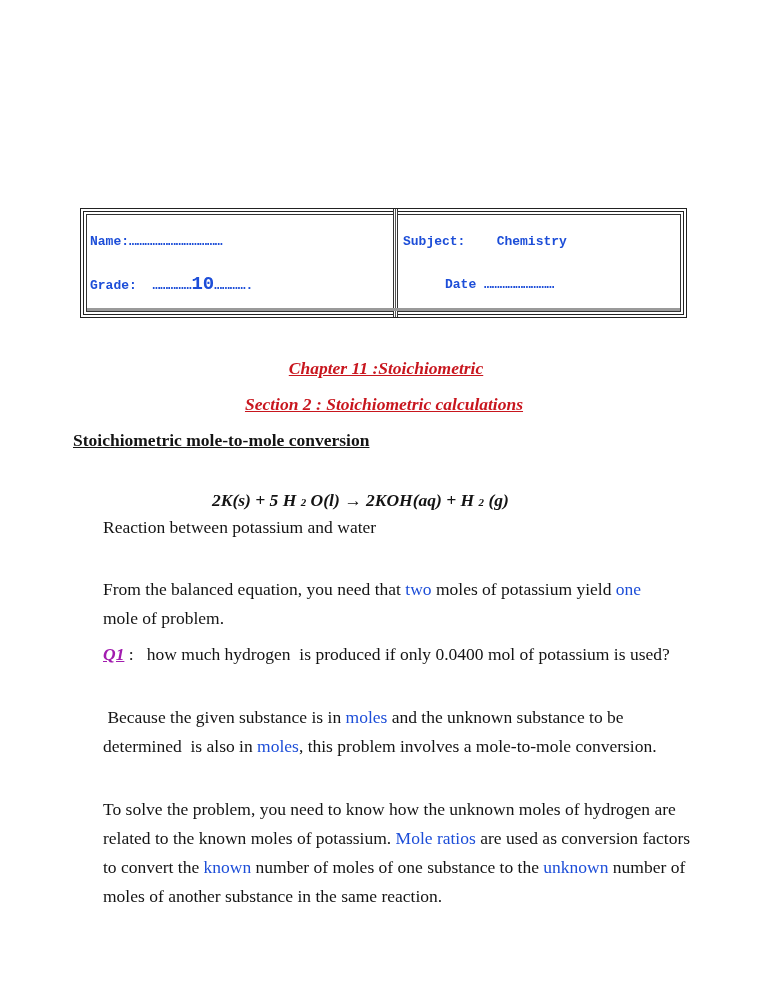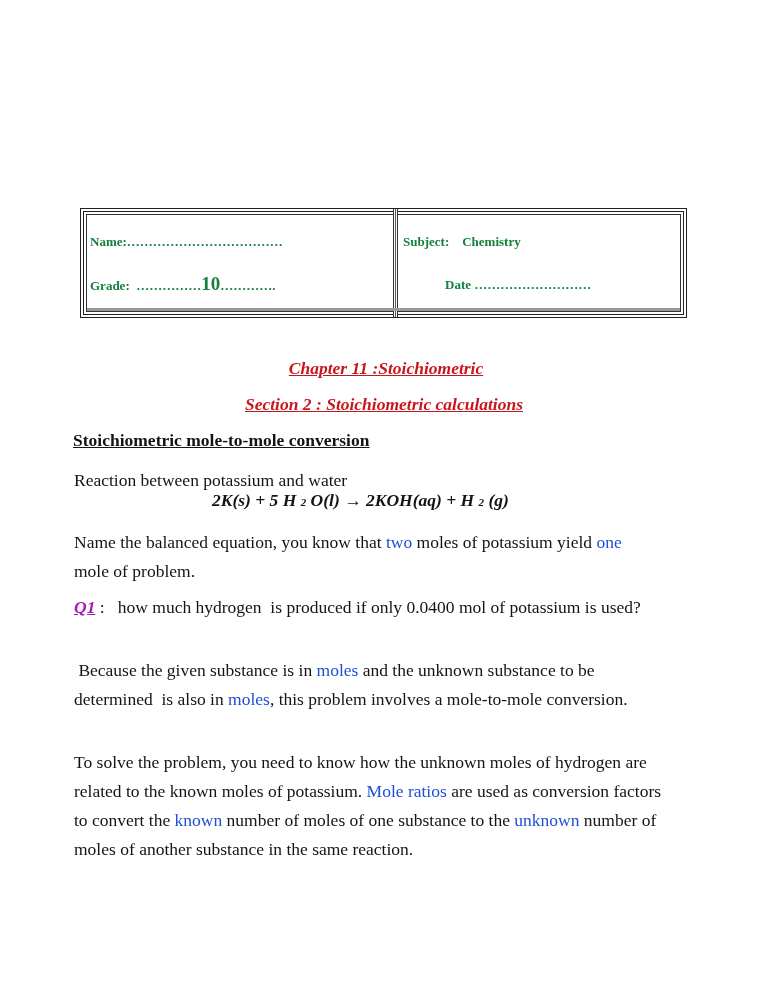--- a/index.html
+++ b/index.html
@@ -37,49 +37,50 @@
   .info-table .bottom-shade {
     position: absolute;
     left: 6px;
     right: 6px;
     bottom: 6px;
     height: 3px;
     background: #9a9a9a;
   }
   .cell-text {
     position: absolute;
-    font-family: Liberation Serif, serif;
+    font-family: Liberation Mono, monospace;
     font-weight: bold;
     font-size: 13px;
-    color: #15803d;
+    color: #1d4ed8;
     white-space: pre;
   }
   .big-num {
     font-size: 19px;
   }
   .heading-red {
     position: absolute;
     left: 0;
     width: 768px;
     text-align: center;
     font-family: "Liberation Serif", serif;
     font-style: italic;
     font-weight: bold;
     font-size: 17.5px;
     color: #c8161e;
     text-decoration: underline;
     white-space: pre;
   }
   .body-block {
     position: absolute;
-    left: 74px;
+    left: 103px;
     width: 600px;
     font-size: 17.5px;
     line-height: 29px;
     color: #141414;
+    margin-top: 47px;
   }
   .subheading {
     position: absolute;
     left: 73px;
     font-weight: bold;
     font-size: 17.5px;
     text-decoration: underline;
     color: #141414;
   }
   .equation {
@@ -124,21 +125,21 @@
 <div class="heading-red" style="top:358px; padding-left:2px;">Chapter 11 :Stoichiometric</div>
 <div class="heading-red" style="top:394px; padding-left:0px;">Section 2 : Stoichiometric calculations</div>
 
 <div class="subheading" style="top:430px;">Stoichiometric mole-to-mole conversion</div>
 
 <div class="body-block" style="top:466px;">Reaction between potassium and water</div>
 
 <div class="equation" style="top:490px;"><span>2K(s) + 5 H </span><span class="sub">2</span><span> O(l) → 2KOH(aq) + H </span><span class="sub">2</span><span> (g)</span></div>
 
 <div class="body-block" style="top:528px; width:560px;">
-  <p><span>Name the balanced equation, you know that </span><span class="red">two</span><span> moles of potassium yield </span><span class="red">one</span><span> mole of problem.</span></p>
+  <p><span>From the balanced equation, you need that </span><span class="red">two</span><span> moles of potassium yield </span><span class="red">one</span><span> mole of problem.</span></p>
 </div>
 
 <div class="body-block" style="top:593px; width:600px;">
   <p><span class="q-label">Q1</span><span style="white-space:pre-wrap;"> :   how much hydrogen  is produced if only 0.0400 mol of potassium is used?</span></p>
 </div>
 
 <div class="body-block" style="top:656px; width:592px;">
   <p style="white-space:pre-wrap;"><span> Because the given substance is in </span><span class="red">moles</span><span> and the unknown substance to be determined  is also in </span><span class="red">moles</span><span>, this problem involves a mole-to-mole conversion.</span></p>
 </div>
 

